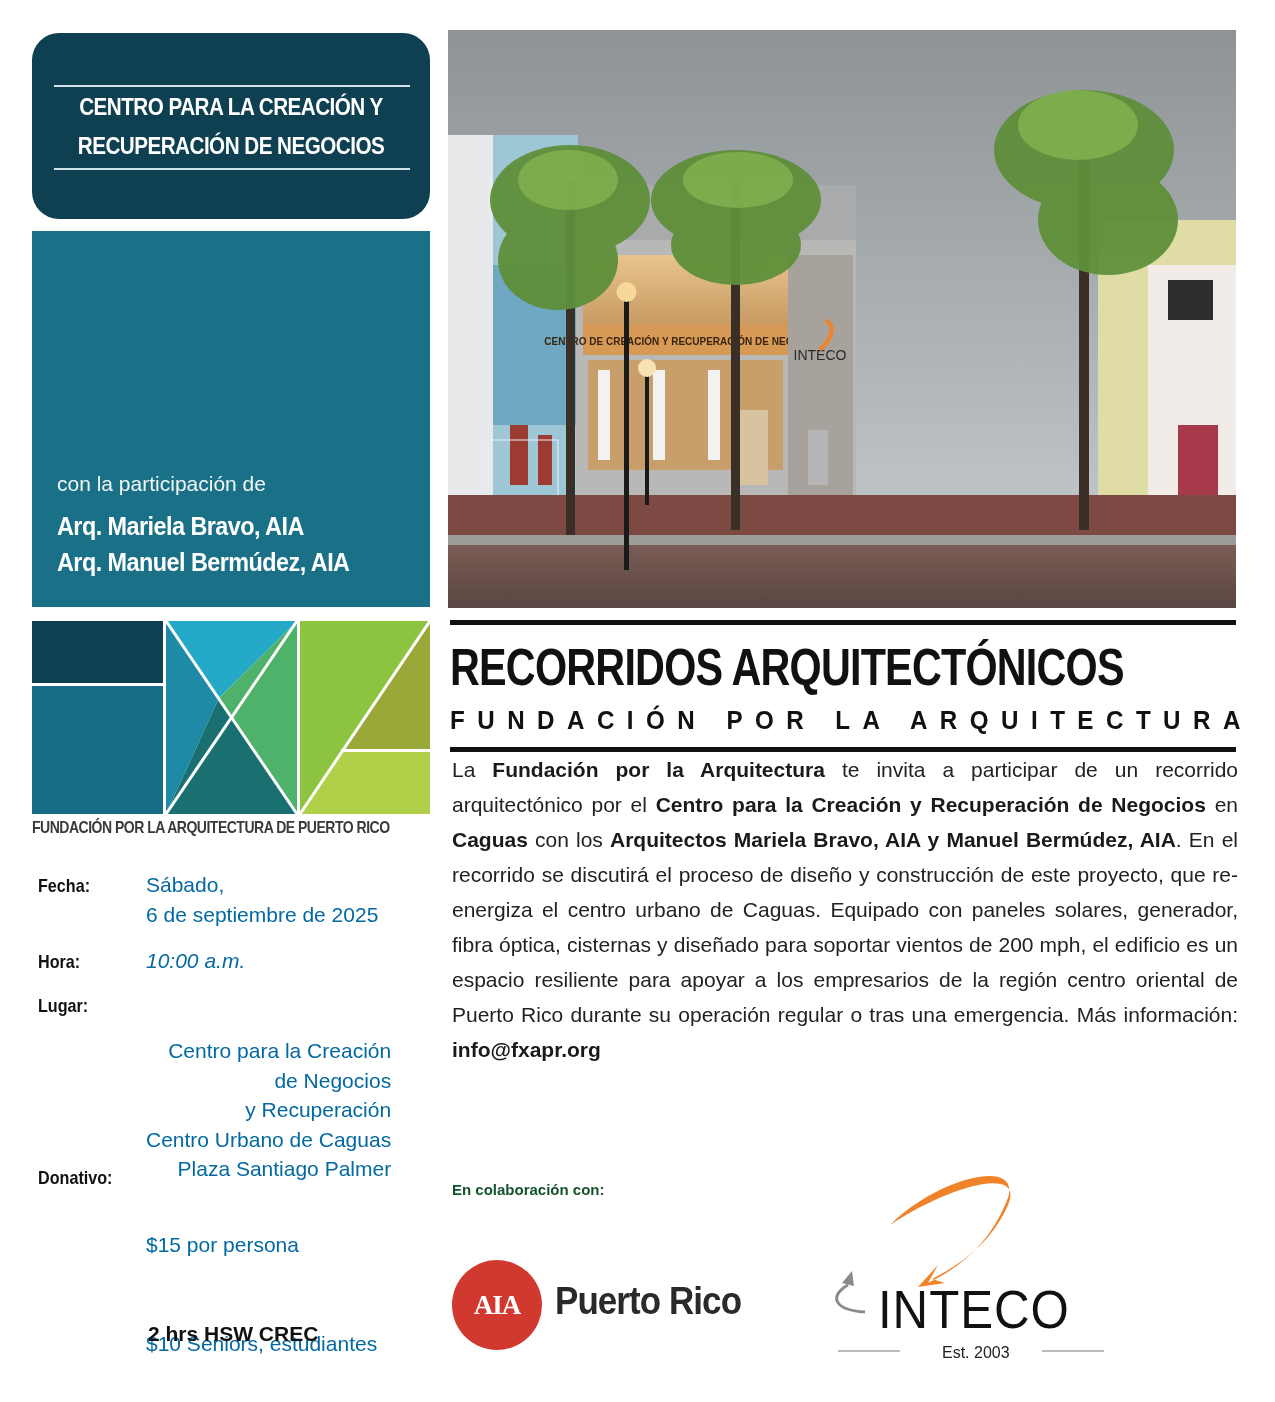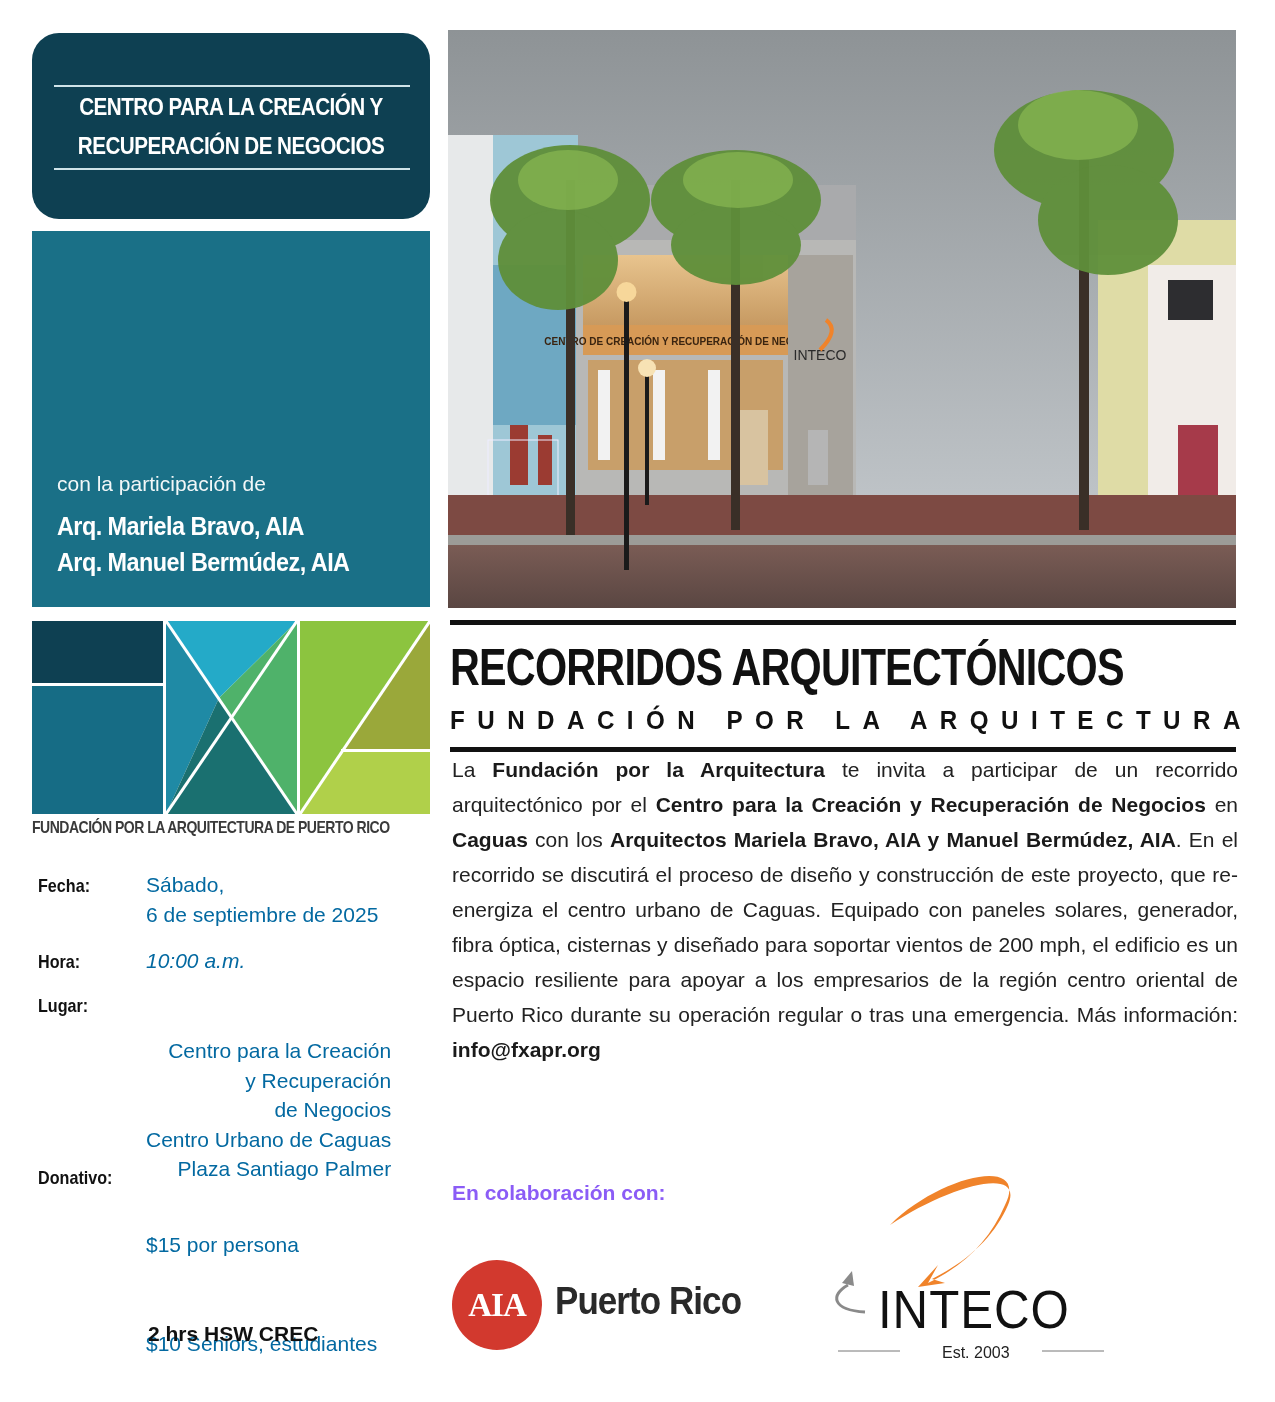--- a/index.html
+++ b/index.html
@@ -38,25 +38,25 @@
   .hrule { position:absolute; left:450px; width:786px; height:5px; background:#111; }
   #headline { left:450px; top:641px; width:786px; font-size:52px; font-weight:bold; color:#111; letter-spacing:-1px;
               white-space:nowrap; transform:scaleX(0.795); transform-origin:left center; line-height:52px; }
   #subhead { left:450px; top:705px; width:786px; font-size:26px; font-weight:bold; color:#111; letter-spacing:13.4px;
              white-space:nowrap; transform:scaleX(0.93); transform-origin:left center; line-height:30px; }
 
   
   #body-text { left:452px; top:752px; width:786px; font-size:21px; line-height:35px; color:#222;
                text-align:justify; text-align-last:left; }
   #body-text b { color:#1a1a1a; }
-  #collab { left:452px; top:1181px; font-size:21px; font-weight:bold; color:#8b5cf6; }
+  #collab { left:452px; top:1181px; font-size:15px; font-weight:bold; color:#14532d; }
 
   
   #aia-circle { left:452px; top:1260px; width:90px; height:90px; border-radius:50%; background:#d2392e;
-                color:#fff; font-family:"Liberation Serif", serif; font-weight:bold; font-size:33px;
+                color:#fff; font-family:"Liberation Serif", serif; font-weight:bold; font-size:27px;
                 display:flex; align-items:center; justify-content:center; letter-spacing:-1px; }
   #aia-text { left:555px; top:1280px; font-size:38px; font-weight:bold; color:#2a2a2a; letter-spacing:-1px;
               white-space:nowrap; transform:scaleX(0.92); transform-origin:left center; }
 
   
   #inteco-svg { left:820px; top:1165px; width:310px; height:205px; }
   #inteco-word { left:878px; top:1283px; font-size:53px; font-weight:normal; color:#111; letter-spacing:1px;
                  transform:scaleX(0.93); transform-origin:left center; white-space:nowrap; line-height:53px; }
   #inteco-est { left:930px; top:1344px; font-size:16px; color:#222; white-space:nowrap;margin-left:12px; }
 </style>
@@ -107,22 +107,22 @@
 </div>
 
 <div class="dlabel" style="top:951px;">Hora:</div>
 <div class="dval" style="top:946px;font-style:italic;">
   <div>10:00 a.m.</div>
 </div>
 
 <div class="dlabel" style="top:995px;">Lugar:</div>
 <div class="dval" style="top:1036px;text-align:right;">
   <div>Centro para la Creación</div>
+  <div>de Negocios</div>
   <div>y Recuperación</div>
-  <div>de Negocios</div>
   <div>Centro Urbano de Caguas</div>
   <div>Plaza Santiago Palmer</div>
 </div>
 
 <div class="dlabel" style="top:1167px;">Donativo:</div>
 <div class="dval" style="top:1162px; line-height:33px; white-space:pre;">
   <div>$15 por persona</div>
   <div>$10 Seniors, estudiantes</div>
   
   

